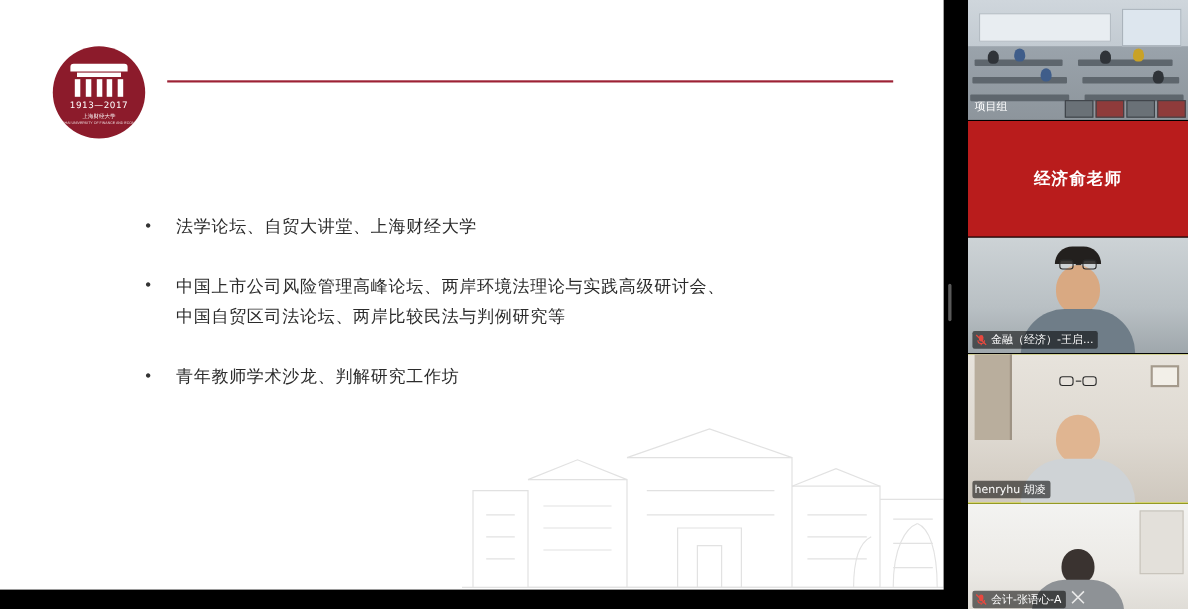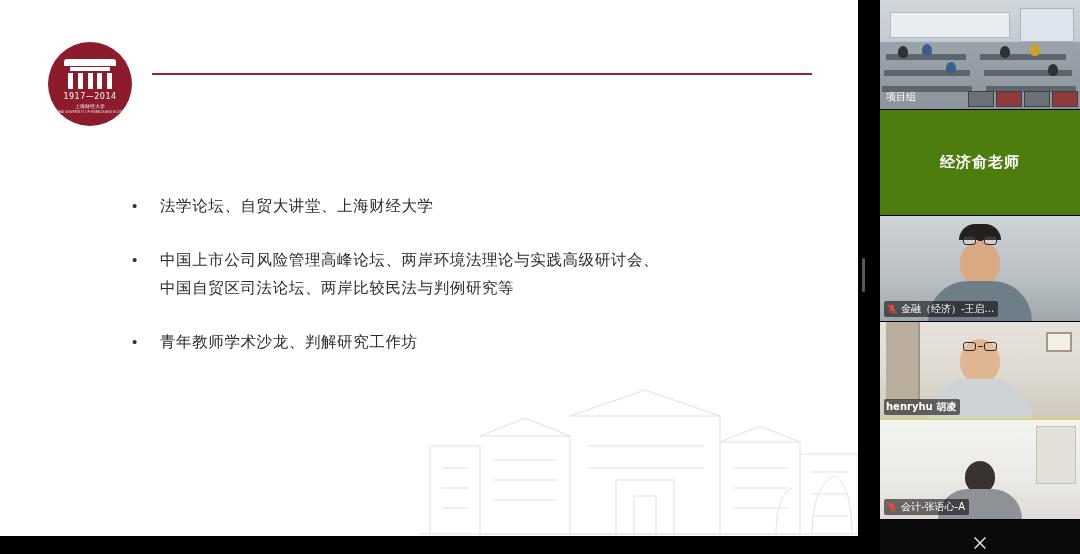--- a/index.html
+++ b/index.html
@@ -167,23 +167,23 @@
   }
   .tile {
     position: relative;
     width: 200px;
     height: 106px;
     overflow: hidden;
     background: #1b1b1b;
     border-bottom: 1px solid #000;
   }
   .tile.t1 { height: 110px; }
-  .tile.t2 { height: 106px; background: #4d7c0f; }
+  .tile.t2 { height: 106px; background: #b91c1c; }
   .tile.t3 { height: 106px; }
-  .tile.t4 { height: 98px; font-weight: bold; }
+  .tile.t4 { height: 136px; }
   .tile.t5 { height: 100px; }
   .tile.active {
     outline: 2px solid #d9e021;
     outline-offset: -2px;
   }
   .name {
     position: absolute;
     left: 4px; bottom: 4px;
     max-width: 180px;
     display: flex;
@@ -358,21 +358,21 @@
           <div class="roof"></div>
           <div class="roof2"></div>
           <div class="cols">
               <i></i>
               <i></i>
               <i></i>
               <i></i>
               <i></i>
             </div>
         </div>
-        <div class="yr">1917—2014</div>
+        <div class="yr">1913—2017</div>
         <div class="cn">上海财经大学</div>
         <div class="en">SHANGHAI UNIVERSITY OF FINANCE AND ECONOMICS</div>
       </div>
 
       <div id="header-rule"></div>
 
 
       <div id="bullets">
 
         <div class="bullet">

